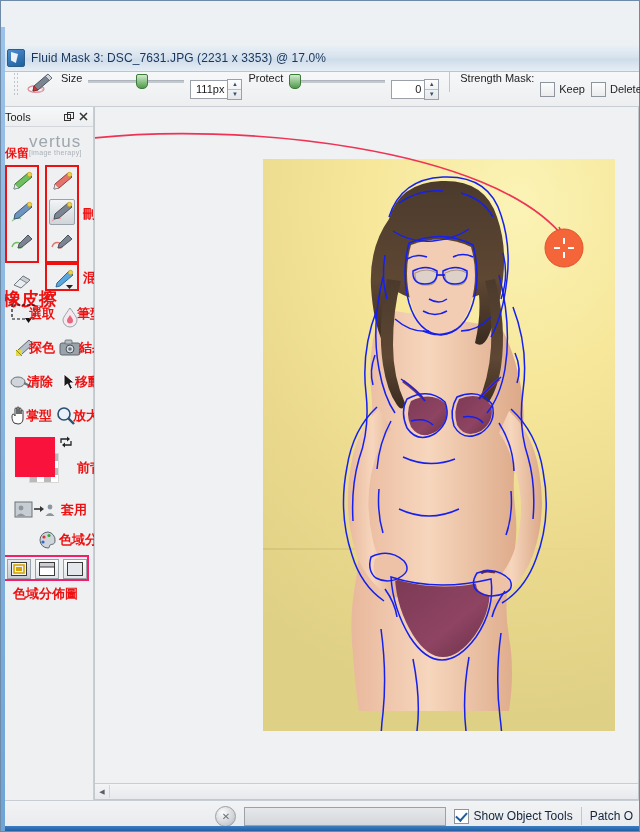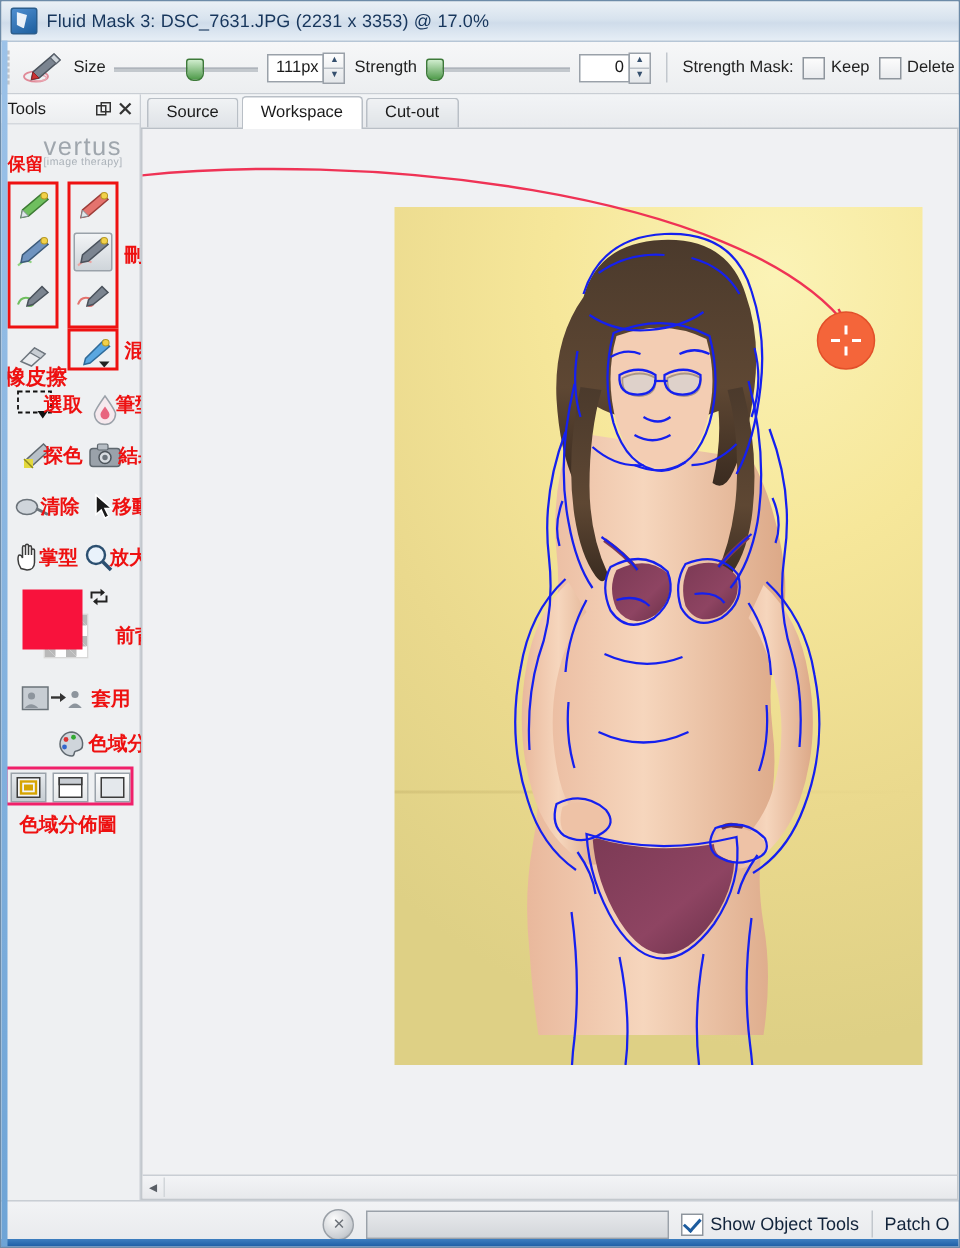--- a/index.html
+++ b/index.html
@@ -17,20 +17,21 @@
     box-sizing:border-box;
     display:flex;flex-direction:column;
   }
   
   .titlebar{
     height:26px;flex:0 0 26px;
     background:linear-gradient(180deg,#eaf0f6 0%,#d8e3ee 45%,#cfdcea 55%,#e6eef6 100%);
     border-bottom:1px solid #b6c6d6;
     display:flex;align-items:center;padding:0 6px;
     position:relative;
+    margin-top:44px;
   }
   .app-icon{
     width:16px;height:16px;margin-right:6px;flex:0 0 16px;
     background:linear-gradient(150deg,#4f8fd0,#1e5f9e);
     border:1px solid #2b5d8c;border-radius:2px;position:relative;
   }
   .app-icon::after{
     content:"";position:absolute;left:3px;top:2px;width:7px;height:11px;
     background:#fff;clip-path:polygon(0 0,100% 18%,70% 100%,0 78%);opacity:.9;
   }
@@ -41,24 +42,24 @@
   .menubar{
     height:24px;flex:0 0 24px;display:flex;align-items:center;
     background:linear-gradient(180deg,#fbfcfd,#f1f3f5);
     border-bottom:1px solid #d4d8dd;padding-left:6px;
   }
   .menu-item{
     padding:3px 9px;font-size:12px;color:#12243b;cursor:default;border-radius:2px;
   }
   
   .toolbar{
-    height:34px;flex:0 0 34px;display:flex;align-items:center;
+    height:34px;flex:0 0 34px;display:flex;
     background:linear-gradient(180deg,#f6f7f8,#eceef0);
     border-bottom:1px solid #c9ced4;
-    padding-left:0;position:relative;gap:6px;
+    padding-left:12px;position:relative;gap:6px;
   }
   .grip{
     width:6px;height:24px;flex:0 0 6px;margin-right:2px;
     background-image:radial-gradient(#b9bfc6 1px,transparent 1px);
     background-size:3px 4px;opacity:.9;
   }
   .tb-brush{
     width:28px;height:22px;flex:0 0 28px;position:relative;
   }
   .tb-brush svg{display:block;}
@@ -249,21 +250,21 @@
       <div class="knob" style="left:48px"></div>
     </div>
     <div style="display:flex;align-items:center">
       <div class="numbox">111px</div>
       <div class="spin">
           <span>▲</span>
           <span>▼</span>
         </div>
     </div>
 
-    <div class="tb-label">Strength</div>
+    <div class="tb-label">Protect</div>
     <div class="slider">
       <div class="track"></div>
       <div class="knob" style="left:0px"></div>
     </div>
     <div style="display:flex;align-items:center">
       <div class="numbox" style="min-width:26px">0</div>
       <div class="spin">
           <span>▲</span>
           <span>▼</span>
         </div>
@@ -357,21 +358,21 @@
         <div class="annbox" style="left:44px;top:12px;width:34px;height:98px"></div>
         <div class="annlabel" style="left:4px;top:-8px;font-size:12px">保留</div>
         <div class="annlabel" style="left:82px;top:52px;font-size:13px">刪除</div>
 
         <div class="tbtn" style="left:8px;top:115px">
           <svg width="24" height="18" viewBox="0 0 24 18">
             <path d="M4 13 L13 4 L20 8 L11 16 Z" fill="#e9ecef" stroke="#6e767e" stroke-width="1"></path>
             <path d="M13 4 L20 8 L17 11 L10 7 Z" fill="#c8ced4" stroke="#6e767e" stroke-width=".8"></path>
           </svg>
         </div>
-        <div class="annlabel" style="left:2px;top:134px;font-size:14px">橡皮擦</div>
+        <div class="annlabel" style="left:2px;top:134px;font-size:18px">橡皮擦</div>
 
         <div class="tbtn" style="left:50px;top:114px">
           <svg width="24" height="22" viewBox="0 0 24 22">
             <path d="M17 2 L21 6 L8 17 L4 18 L5 14 Z" fill="#5aa7e0" stroke="#2f6b99" stroke-width="1"></path>
             <circle cx="18.5" cy="3.5" r="2.2" fill="#f2d14a" stroke="#b79a22" stroke-width=".7"></circle>
             <path d="M14 16 L21 16 L17.5 20 Z" fill="#222"></path>
           </svg>
         </div>
         <div class="annbox" style="left:44px;top:110px;width:34px;height:28px"></div>
         <div class="annlabel" style="left:82px;top:116px;font-size:13px">混合</div>
@@ -492,25 +493,20 @@
             <rect x="0.5" y="0.5" width="15" height="13" fill="#e4e8ec" stroke="#3b3b3b"></rect>
           </svg>
         </div>
         <div class="annbox-pink" style="left:2px;top:402px;width:86px;height:26px"></div>
         <div class="annlabel" style="left:12px;top:432px;font-size:13px">色域分佈圖</div>
 
       </div>
     </div>
 
     <div class="canvas-wrap">
-      <div class="tabs">
-        <div class="tab">Source</div>
-        <div class="tab active">Workspace</div>
-        <div class="tab">Cut-out</div>
-      </div>
 
       <div class="stage">
 
         <div class="photo">
           <div class="shadowline"></div>
           <svg width="352" height="572" viewBox="0 0 352 572" style="position:absolute;left:0;top:0">
             <defs>
               <linearGradient id="skin" x1="0" y1="0" x2="1" y2="0">
                 <stop offset="0%" stop-color="#e9b89c"></stop>
                   <stop offset="45%" stop-color="#f6d6bd"></stop>

